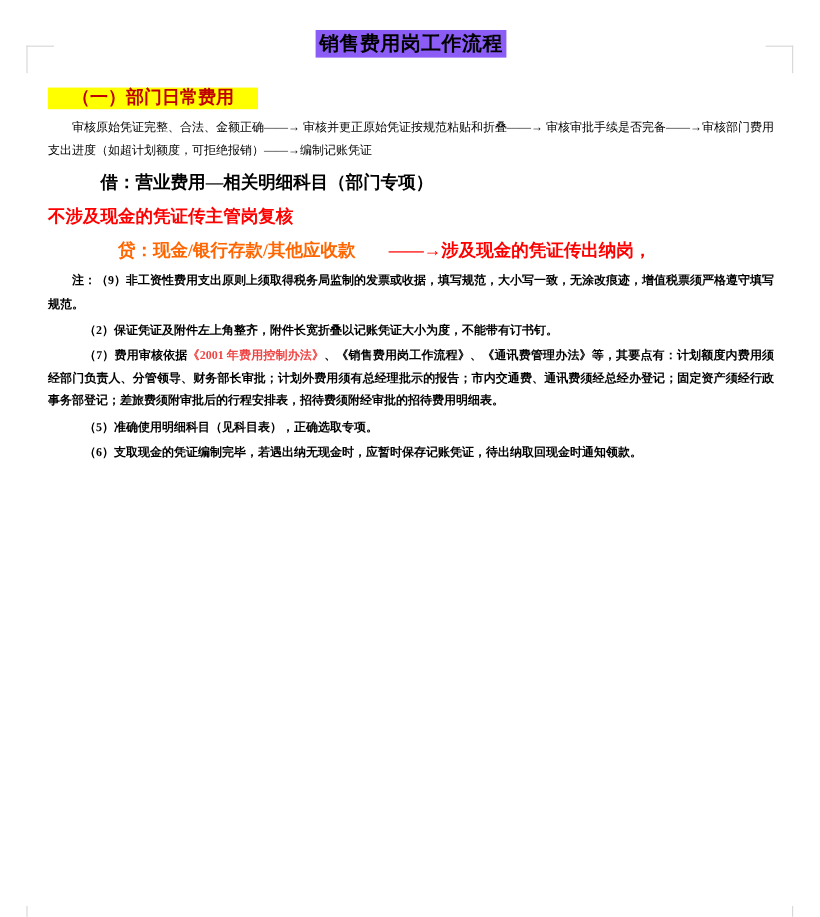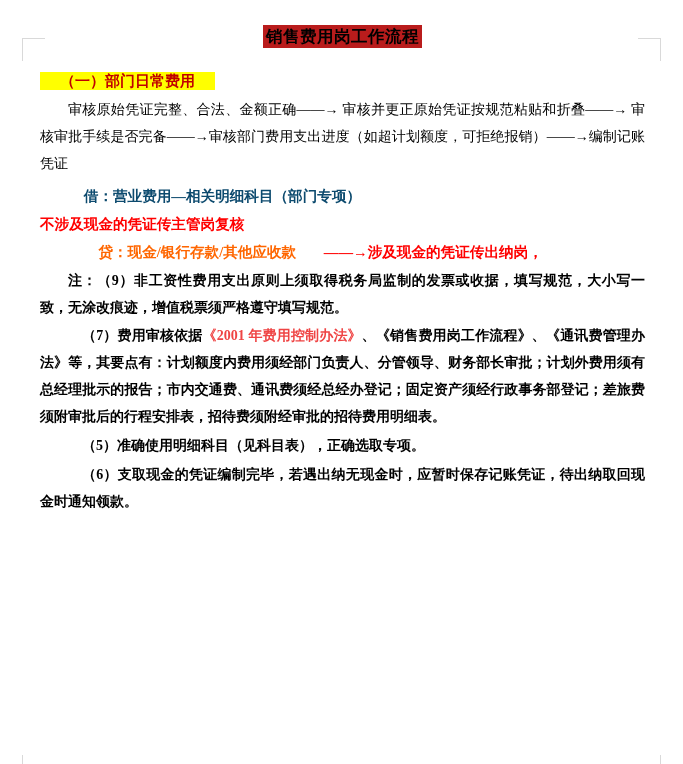--- a/index.html
+++ b/index.html
@@ -36,46 +36,46 @@
   .mark.br { bottom: 12px; right: 22px; border-width: 0 1px 1px 0; }
 
   .doc-title {
     text-align: center;
     margin-top: 26px;
     font-size: 16.5px;
     font-weight: bold;
     letter-spacing: 0.5px;
   }
   .doc-title span {
-    background: #b91c1c;
+    background: #8b5cf6;
     padding: 2px 3px;
     text-align: right;
   }
   .section-head {
     margin-top: 24px;
     font-size: 15px;
     font-weight: bold;
     color: #c00000;
   }
   .section-head span {
     background: #ffff00;
     padding: 1px 20px;
   }
   p {
     margin: 0;
-    font-size: 14px;
+    font-size: 10px;
     line-height: 1.92;
     text-align: justify;
   }
   .body-para {
     margin-top: 6px;
     text-indent: 2em;
   }
   .indent-acct {
-    color: #0c4a6e;
+    color: #000000;
     font-weight: bold;
     text-indent: 3em;
     margin-top: 4px;
     font-size: 14.6px;
     line-height: 1.92;
   }
   .indent-acct2 {
     color: #ff6600;
     font-weight: bold;
     text-indent: 4em;
@@ -127,20 +127,21 @@
 
   <p class="indent-acct2 note-red" style="text-indent:0">不涉及现金的凭证传主管岗复核</p>
   <p class="indent-acct2">
     <span>贷：现金/银行存款/其他应收款</span>
     <span class="arrow">&nbsp;&nbsp;&nbsp;&nbsp;</span>
     <span class="note-red">——→</span><span class="note-red">涉及现金的凭证传出纳岗，</span>
   </p>
 
   <p class="note-para">注：（9）非工资性费用支出原则上须取得税务局监制的发票或收据，填写规范，大小写一致，无涂改痕迹，增值税票须严格遵守填写规范。</p>
 
+  <p class="item-para">（2）保证凭证及附件左上角整齐，附件长宽折叠以记账凭证大小为度，不能带有订书钉。</p>
 
   <p class="item-para">
     <span>（7）费用审核依据</span><span class="blue">《2001 年费用控制办法》</span><span>、《销售费用岗工作流程》、</span><span>《通讯费管理办法》</span><span>等，其要点有：计划额度内费用须经部门负责人、分管领导、财务部长审批；计划外费用须有总经理批示的报告；市内交通费、通讯费须经总经办登记；固定资产须经行政事务部登记；差旅费须附审批后的行程安排表，招待费须附经审批的招待费用明细表。</span>
   </p>
 
   <p class="item-para">（5）准确使用明细科目（见科目表），正确选取专项。</p>
 
 
   <p class="item-para">（6）支取现金的凭证编制完毕，若遇出纳无现金时，应暂时保存记账凭证，待出纳取回现金时通知领款。</p>
 

